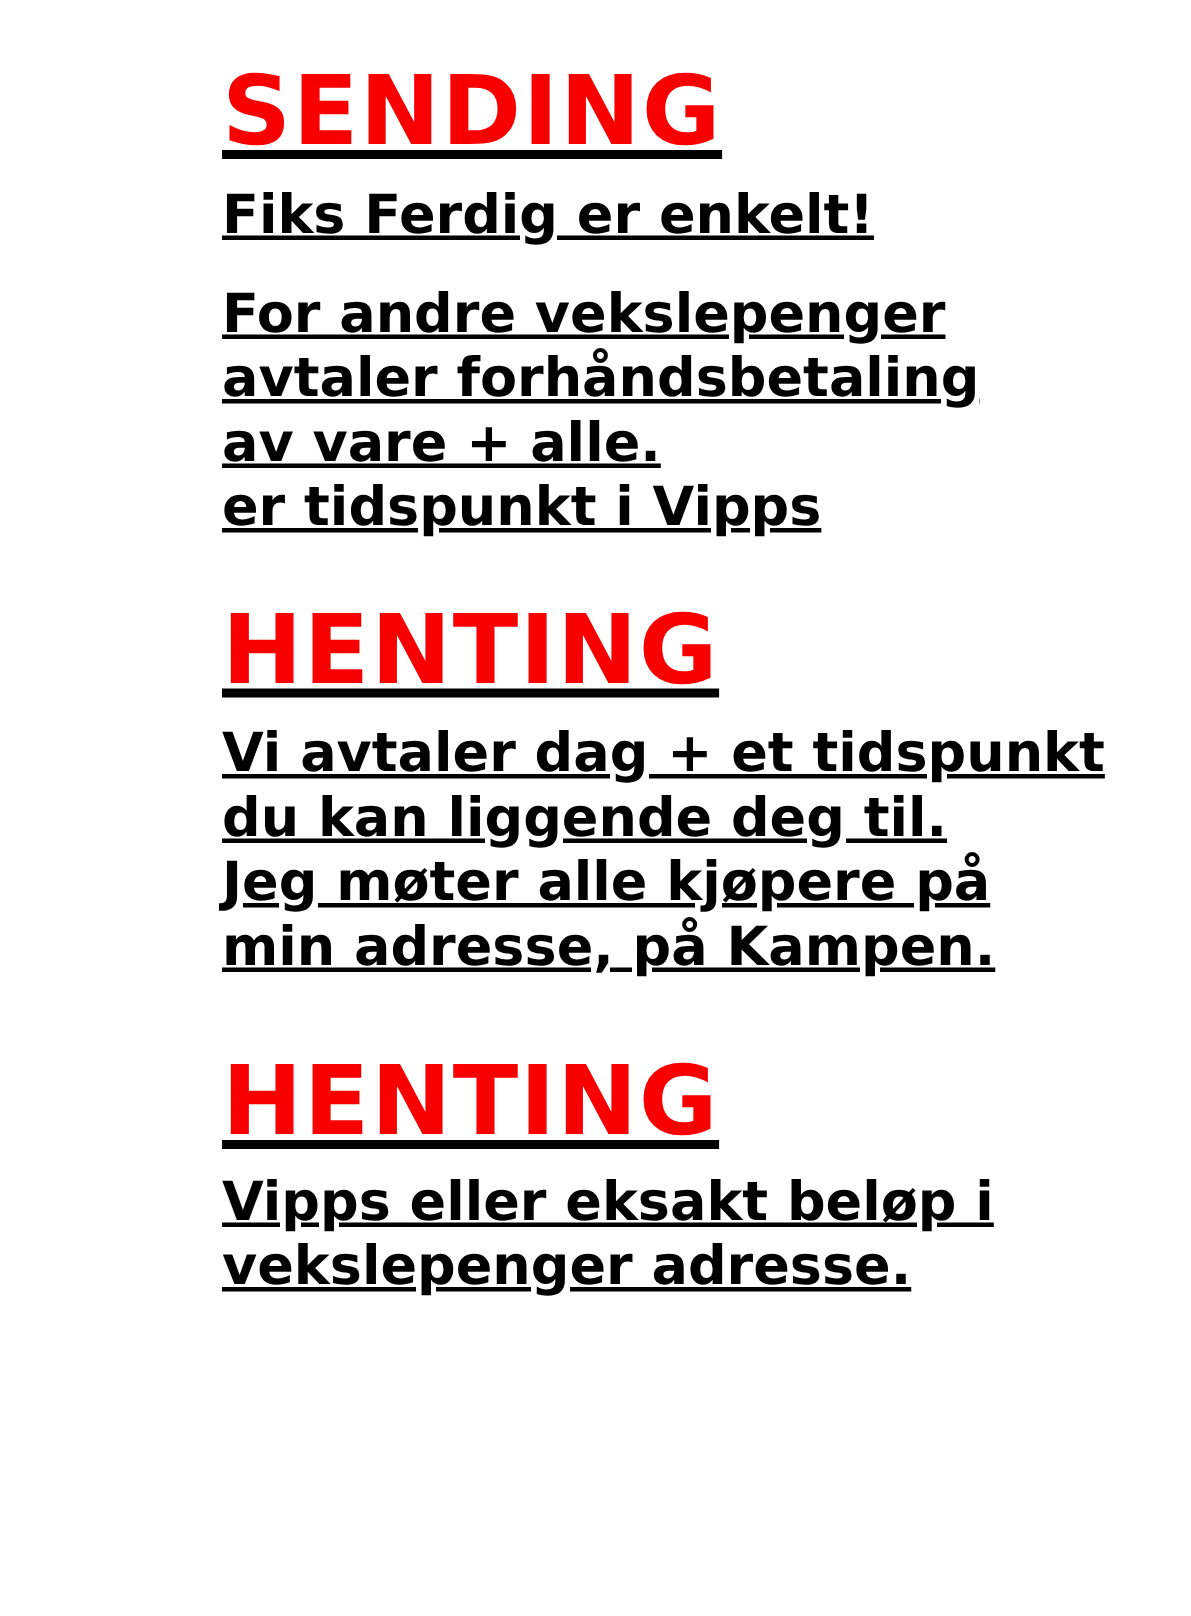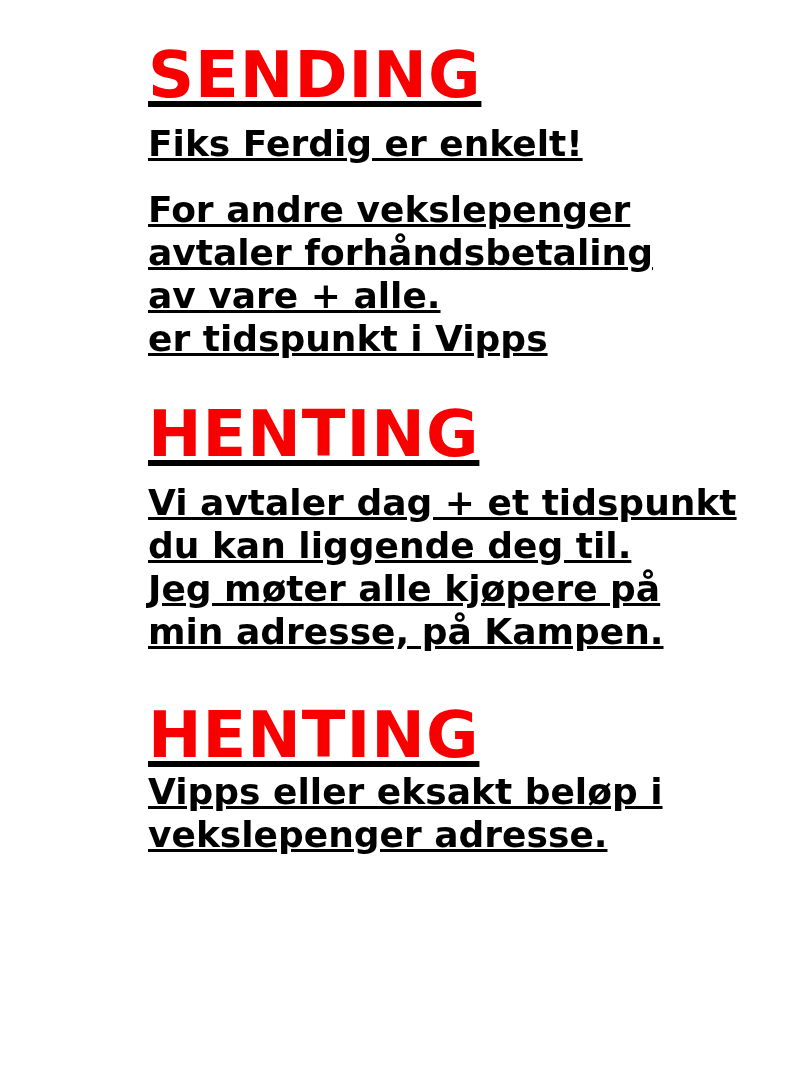--- a/index.html
+++ b/index.html
@@ -31,21 +31,21 @@
   .body-text {
     font-size: 36px;
     line-height: 43px;
     color: var(--body-color);
   }
   .intro-text { margin-top: 12px; }
   .section-sending .body-text { margin-top: 23px; }
   .section-henting { margin-top: 39px; }
   .section-henting .body-text { margin-top: 11px; }
   .section-betaling { margin-top: 47px; }
-  .section-betaling .body-text { }
+  .section-betaling .body-text { margin-top: 10px; }
   .text-line { display: block; white-space: nowrap; }
 </style>
 </head>
 <body>
 
 <div class="page">
 
   <div class="section section-sending">
     <h1 class="section-title">SENDING</h1>
     <p class="intro-text">Fiks Ferdig er enkelt!</p>

